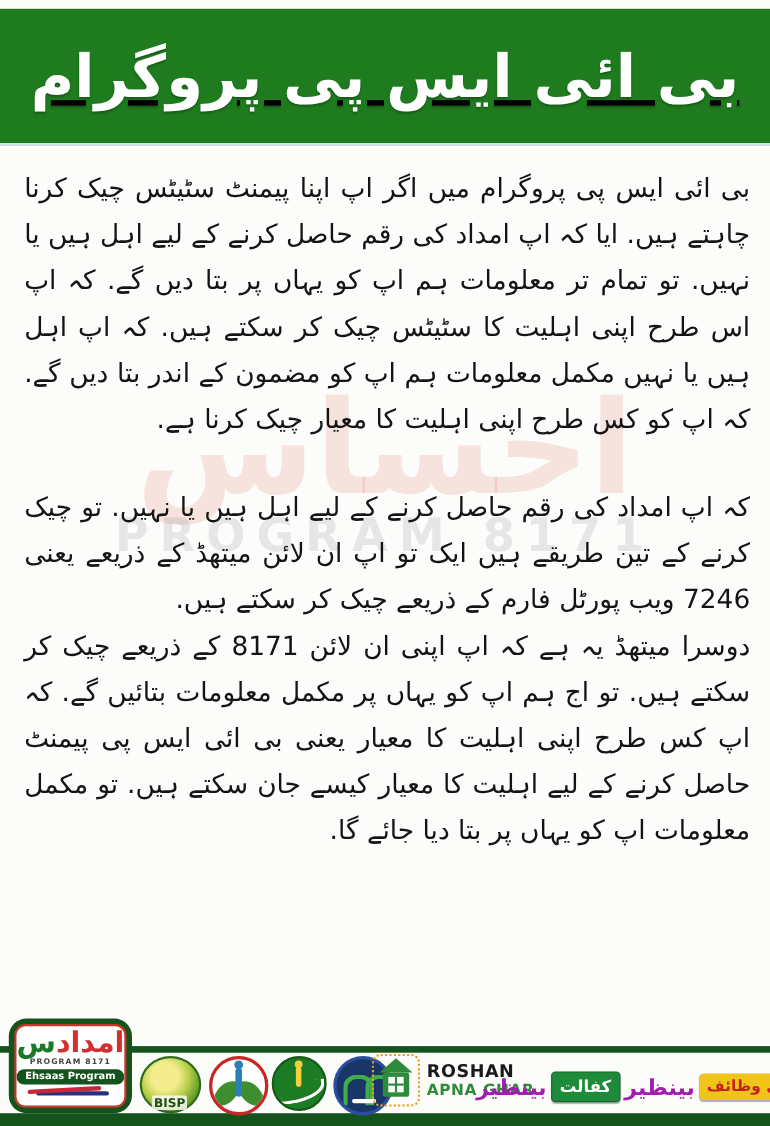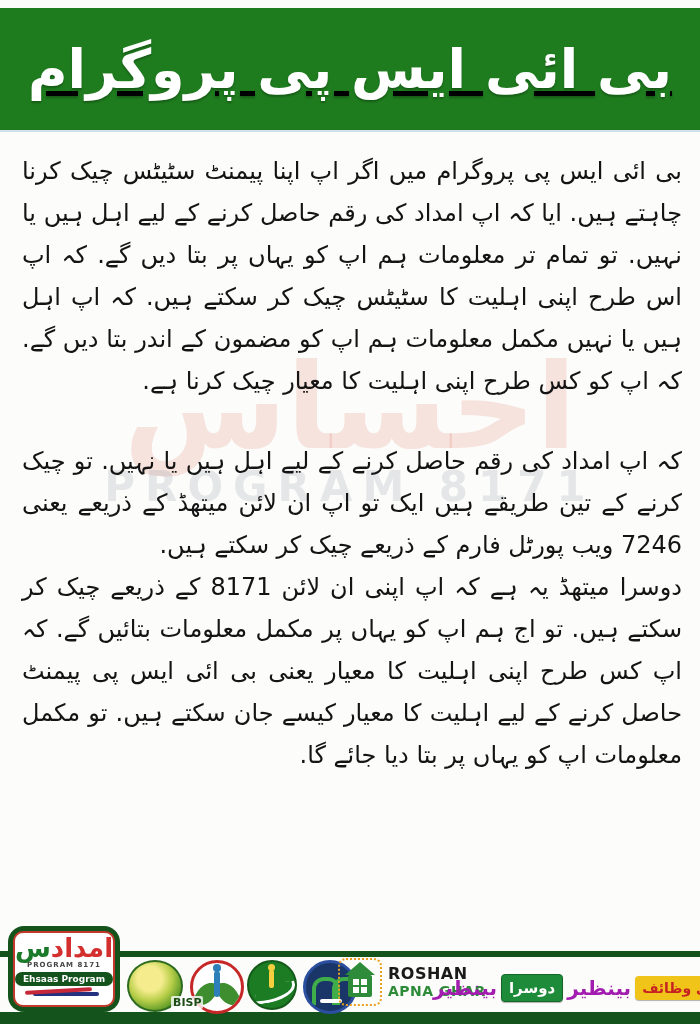--- a/index.html
+++ b/index.html
@@ -66,21 +66,21 @@
 
   
   .round-logo { position:absolute; top:960px; z-index:3; border-radius:50%; box-sizing:border-box; }
   .logo-bisp {
     left:127px; width:56px; height:52px;
     background:radial-gradient(circle at 40% 35%, #f5ec8e 0 28%, #b9cf4a 50%, #5d9a28 75%, #2e6b1f 100%);
     border:2px solid #2e6b1f;
   }
   .bisp-label {
     position:absolute; left:138px; top:996px; z-index:4; font-size:11px; font-weight:bold;
-    color:#1d4d17; background:rgba(255,255,255,0.8); padding:0 2px; border-radius:2px;margin-left:33px;
+    color:#1d4d17; background:rgba(255,255,255,0.8); padding:0 2px; border-radius:2px;
   }
   .logo-health { left:190px; width:54px; height:54px; background:#fff; border:3px solid #c62828; position:absolute; overflow:hidden; }
   .logo-health .leaf-l, .logo-health .leaf-r {
     position:absolute; bottom:4px; width:20px; height:26px; background:#3e8e2f; border-radius:80% 10% 80% 10%;
   }
   .logo-health .leaf-l { left:3px; transform:rotate(18deg); }
   .logo-health .leaf-r { right:3px; transform:rotate(-18deg) scaleX(-1); }
   .logo-health .figure { position:absolute; left:21px; top:8px; width:6px; height:26px; background:#2c7fb8; border-radius:3px; }
   .logo-health .figure::before { content:""; position:absolute; top:-7px; left:-1px; width:8px; height:8px; background:#2c7fb8; border-radius:50%; }
 
@@ -187,19 +187,19 @@
       <div class="roshan-body"></div>
     </div>
     <div class="roshan-text">
       <span class="roshan-line1">ROSHAN</span>
       <span class="roshan-line2">APNA GHAR</span>
     </div>
   </div>
 
   <div class="badge-row">
     <span class="badge-word">بینظیر</span>
-    <span class="badge-box badge-green">دوسرا</span>
+    <span class="badge-box badge-green">کفالت</span>
     <span class="badge-word">بینظیر</span>
     <span class="badge-box badge-yellow">تعلیمی وظائف</span>
 
   </div>
 
 </div>
 
 </body></html>

